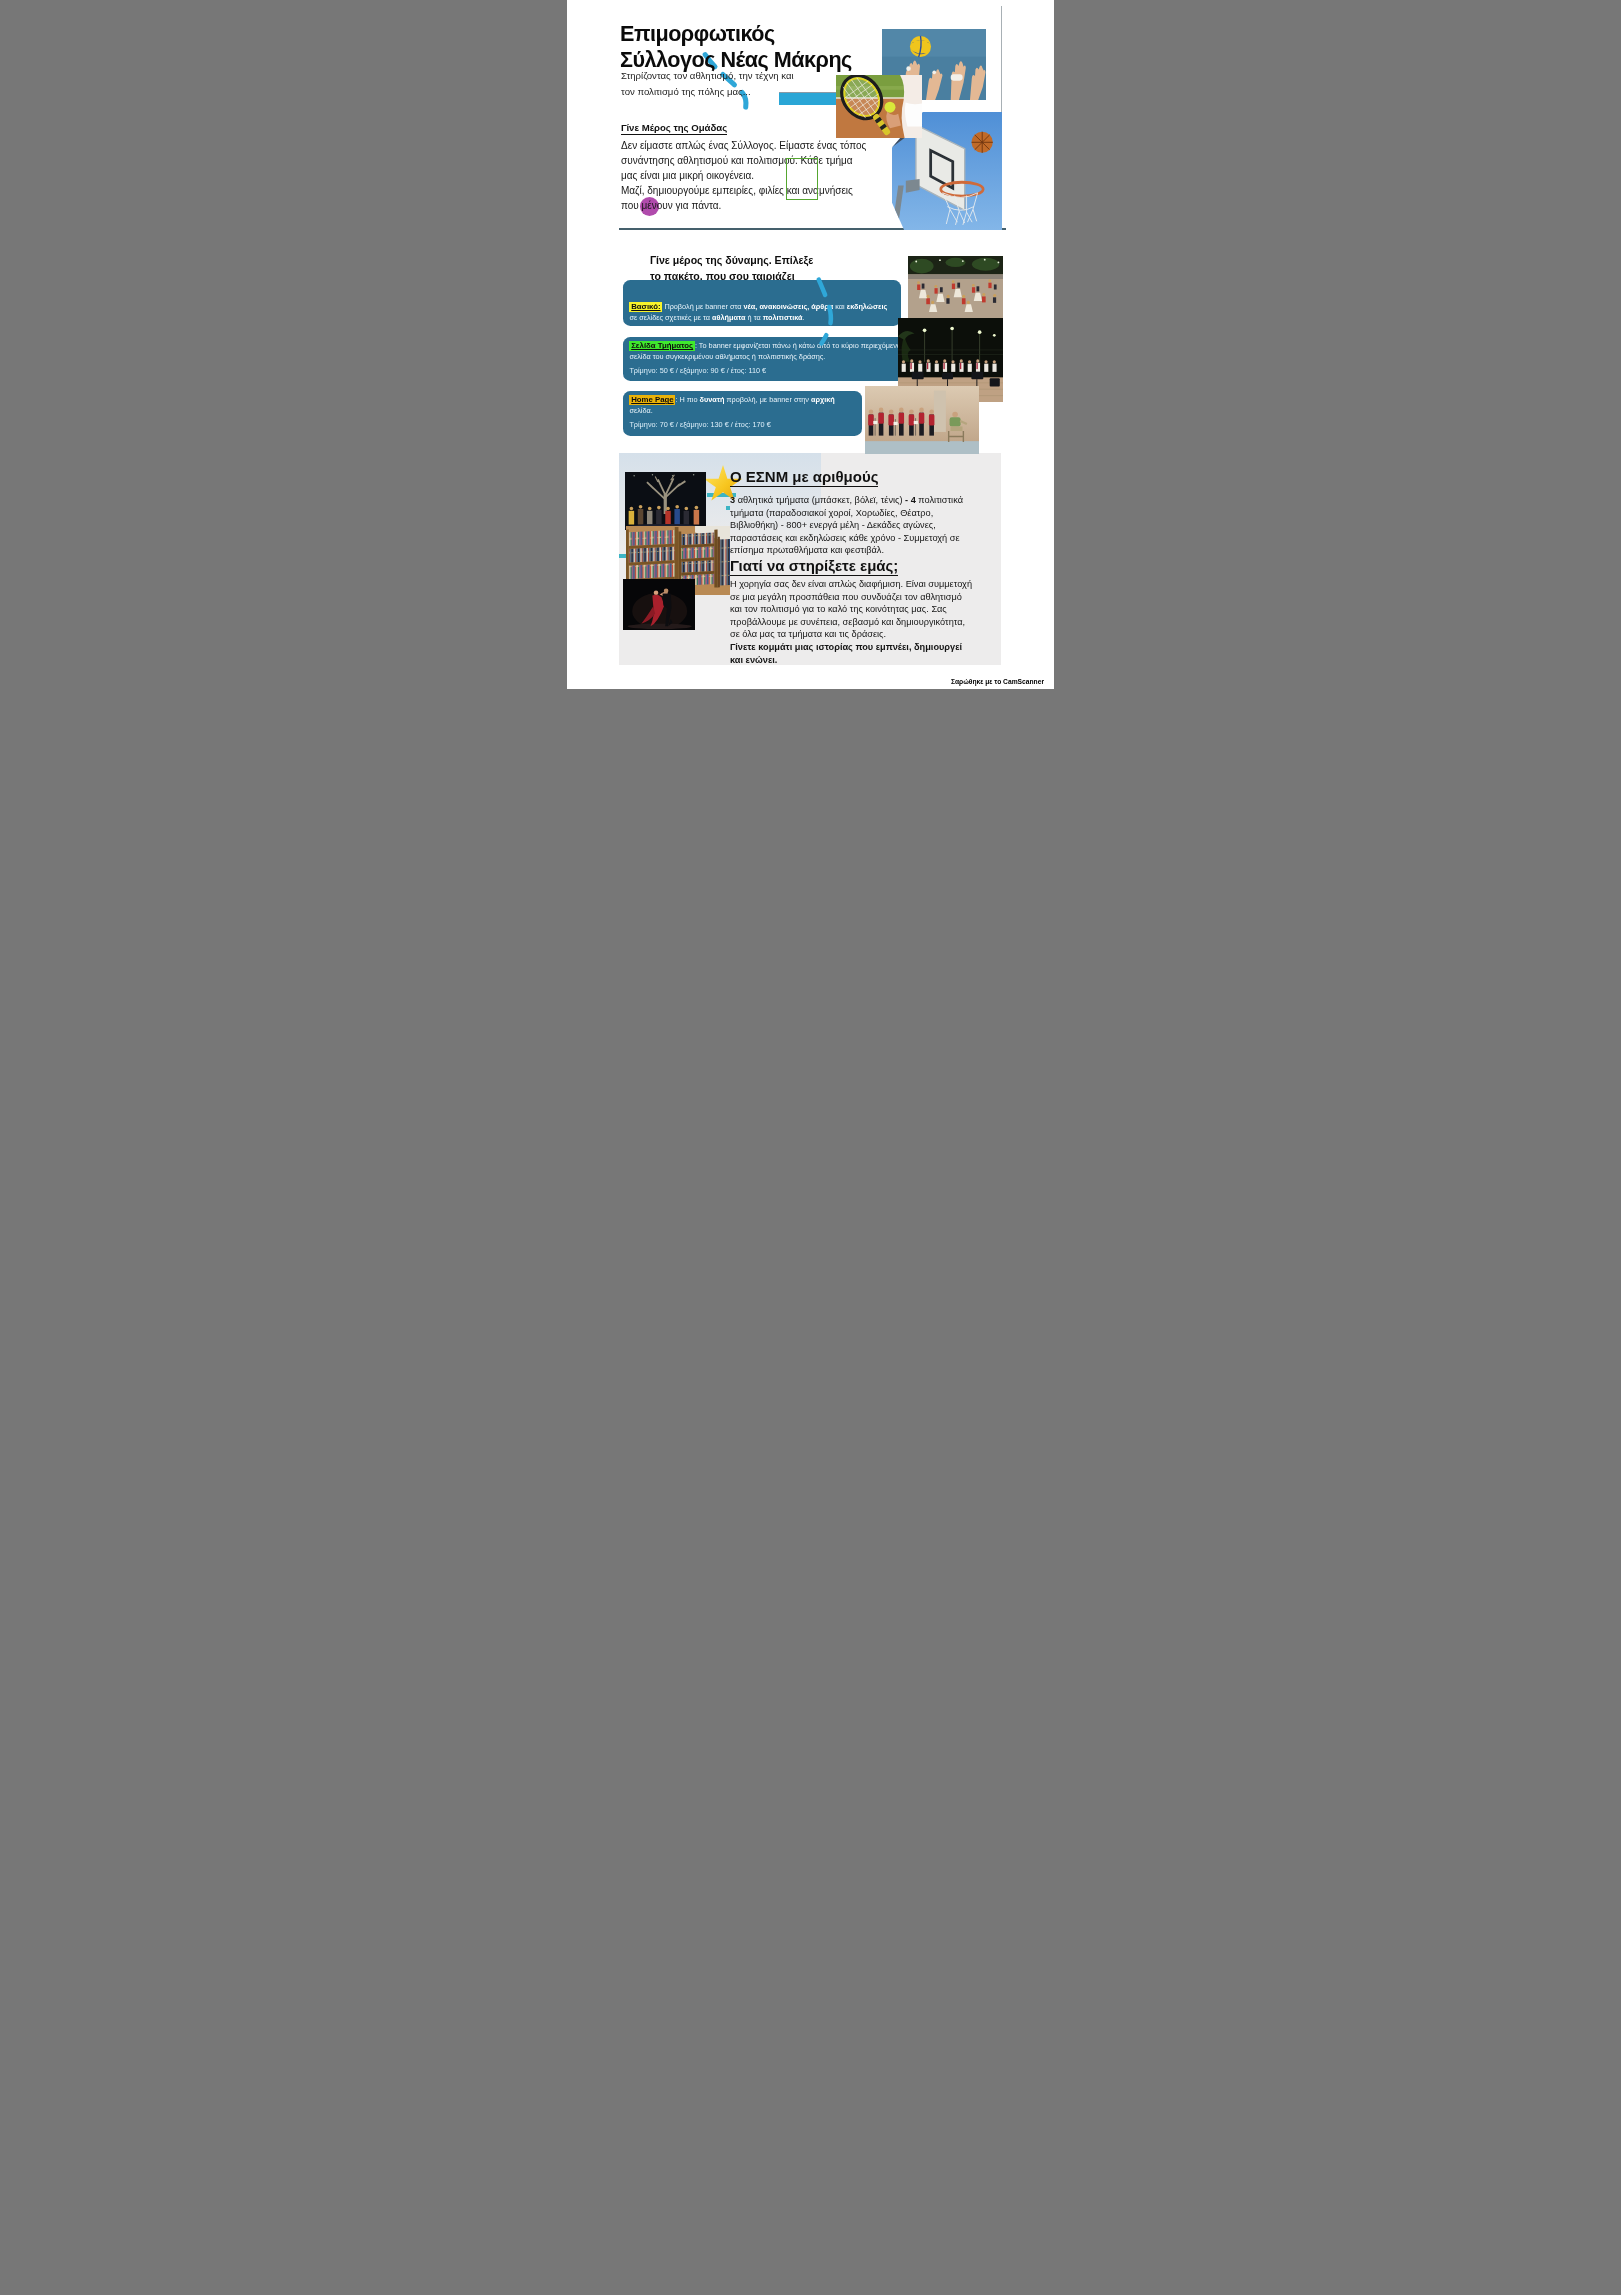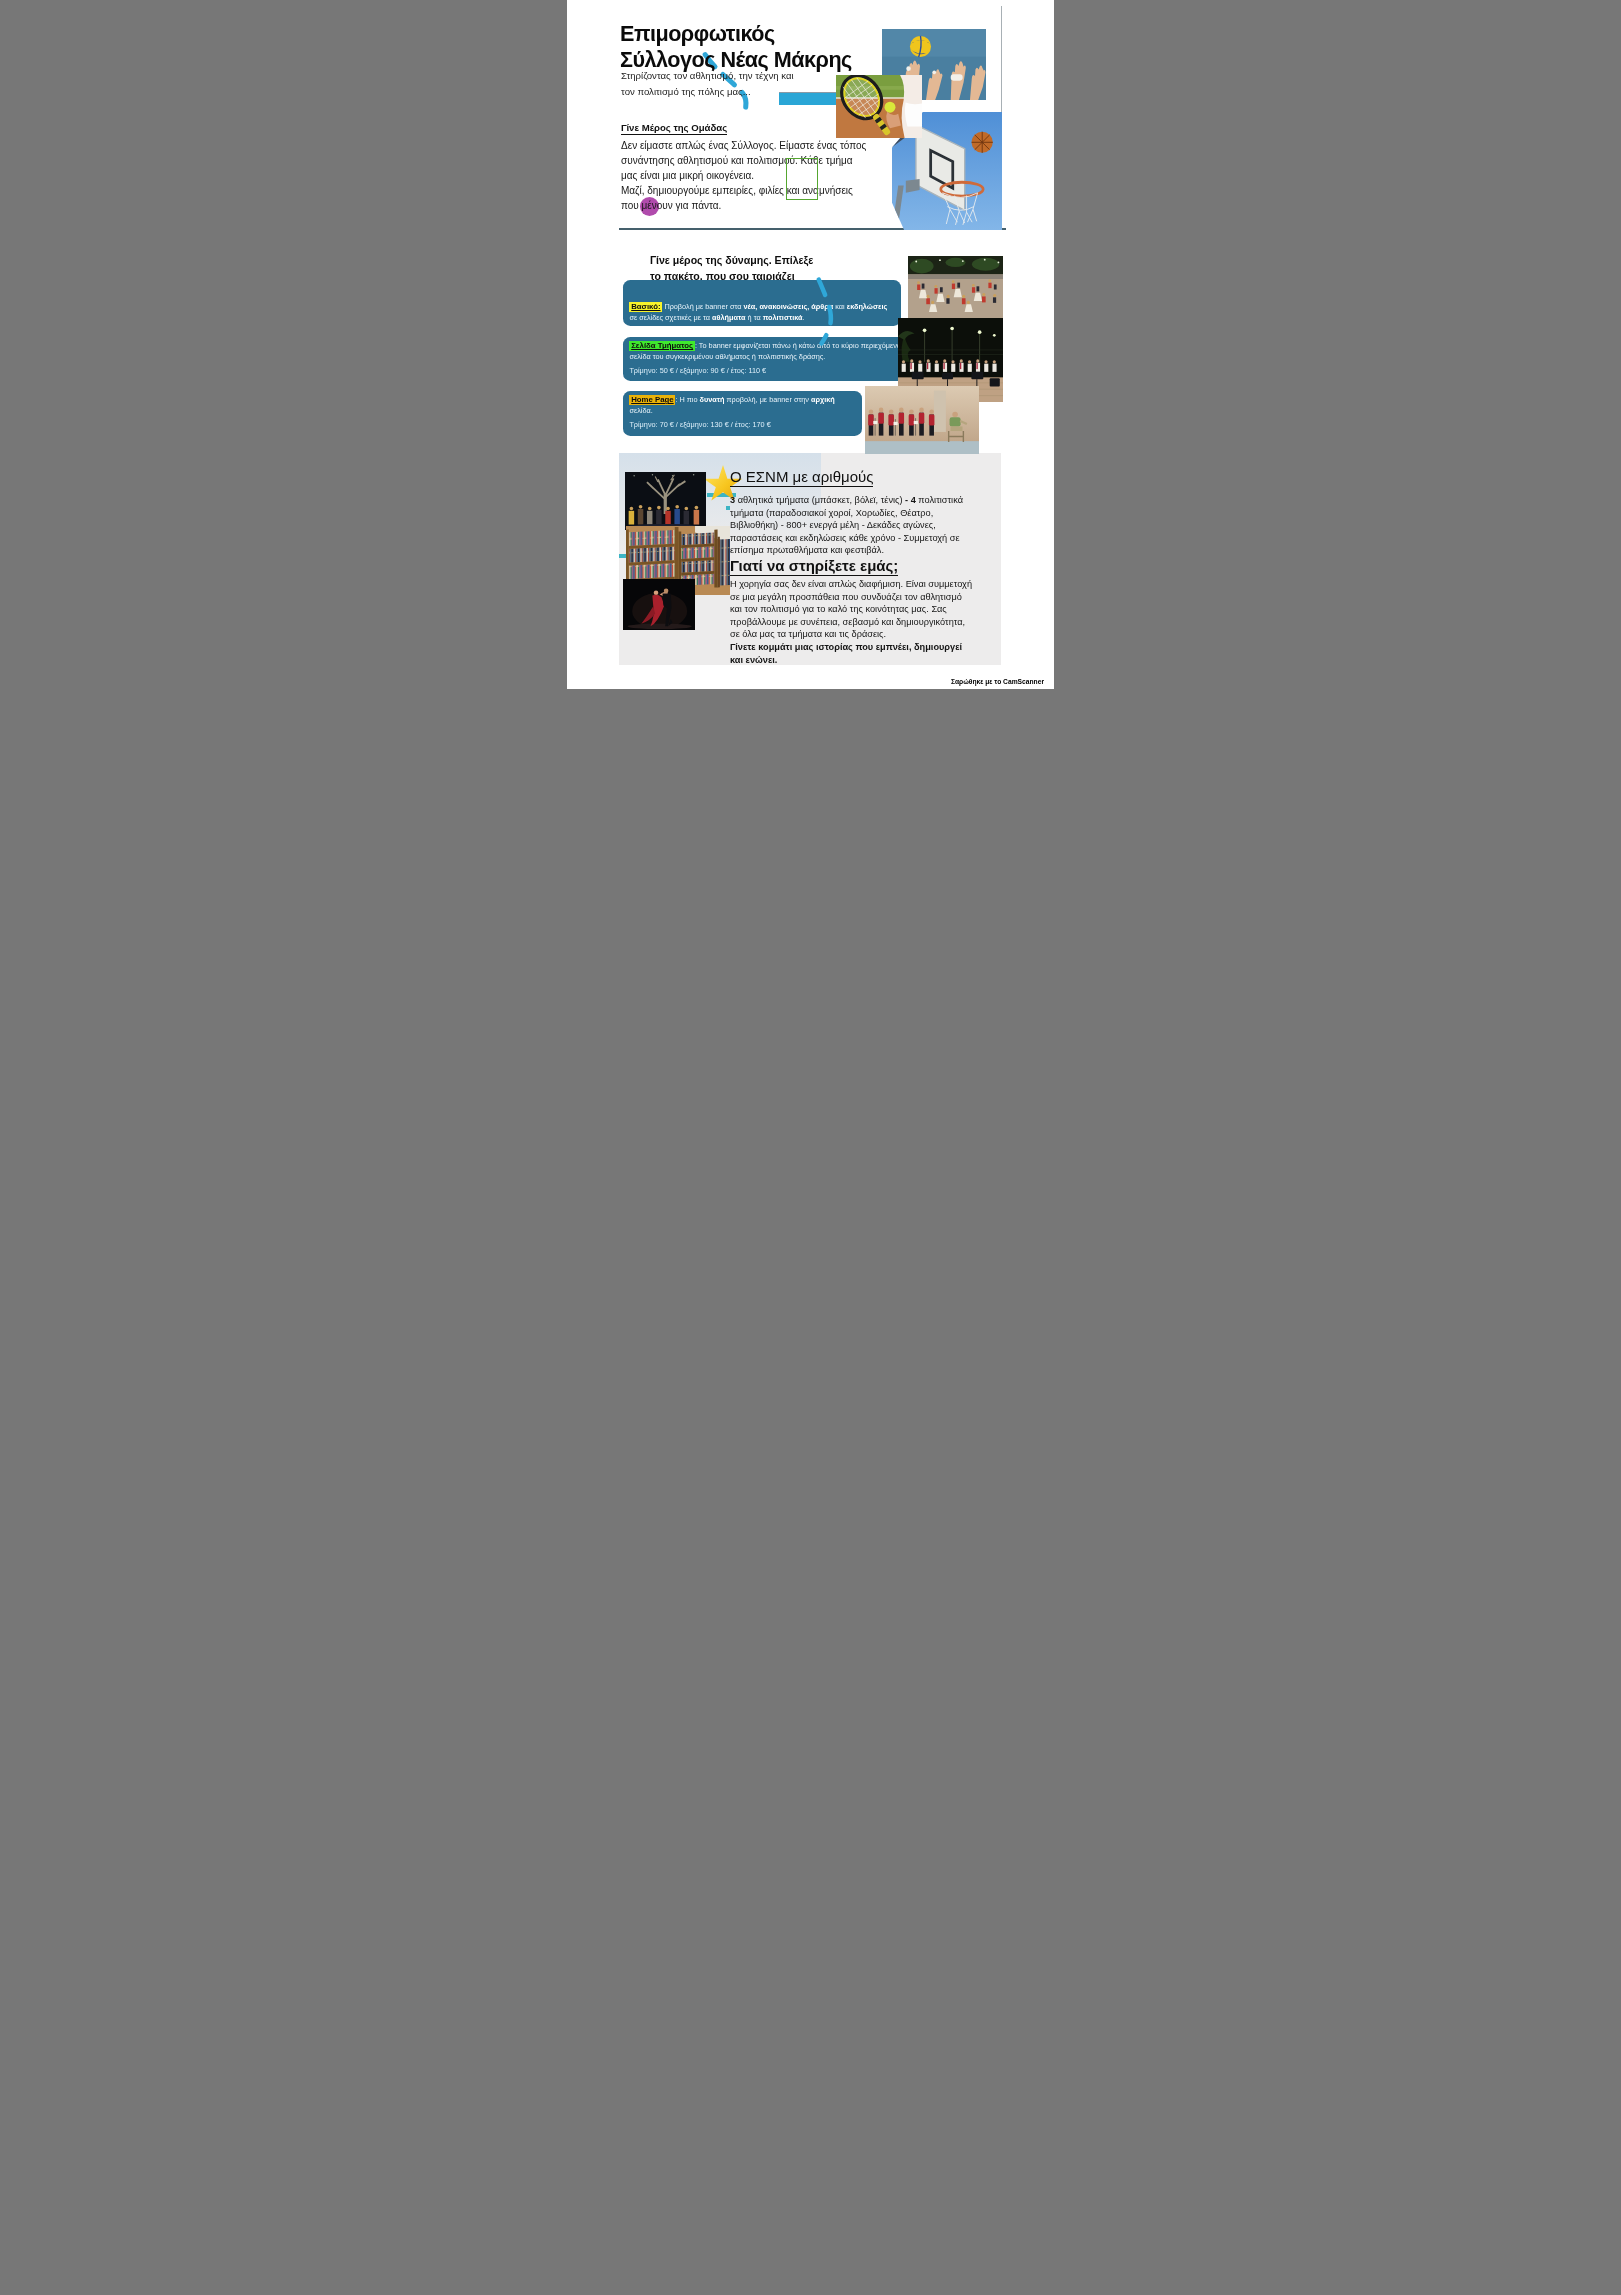--- a/index.html
+++ b/index.html
@@ -59,21 +59,21 @@
   .panel-bluewash{left:52px;top:453px;width:202px;height:108px;z-index:1;
       background:linear-gradient(180deg,#d5e0ea 0%,rgba(213,224,234,0) 90%);}
   .star{left:136px;top:465px;width:40px;height:39px;z-index:3;
       background:linear-gradient(135deg,#ffe96a 0%,#f7c51e 55%,#d99b12 100%);
       clip-path:polygon(50% 0%,61% 35%,98% 35%,68% 57%,79% 91%,50% 70%,21% 91%,32% 57%,2% 35%,39% 35%);}
   .teal-bar{background:#3db4c4;z-index:2;}
   .tb-1{left:140px;top:493px;width:28.5px;height:4.1px;}
   .tb-2{left:52px;top:554px;width:10px;height:4.1px;}
   .tb-3{left:159px;top:506px;width:3.7px;height:3.7px;}
 
-  .stats-heading{left:163px;top:468px;font-size:15px;font-weight:normal;z-index:4;}
+  .stats-heading{left:163px;top:468px;font-size:15px;font-weight:bold;z-index:4;}
   .stats-heading span,.why-heading span{border-bottom:1.4px solid #111;padding-bottom:0.9px;}
   .stats-para{left:163px;top:494px;font-size:9.2px;line-height:12.5px;color:#151515;z-index:4;}
   .why-heading{left:163px;top:557px;font-size:15px;font-weight:bold;z-index:4;}
   .why-para{left:163px;top:578px;font-size:9.2px;line-height:12.6px;color:#151515;z-index:4;}
   .why-para .bold-line{font-weight:bold;}
   .s-line{white-space:nowrap;}
 
   .ph-theater{left:58px;top:472px;width:81px;height:58px;z-index:4;}
   .ph-library{left:59px;top:526px;width:104px;height:69px;z-index:5;}
   .ph-tango{left:56px;top:579px;width:72px;height:51px;z-index:6;}

